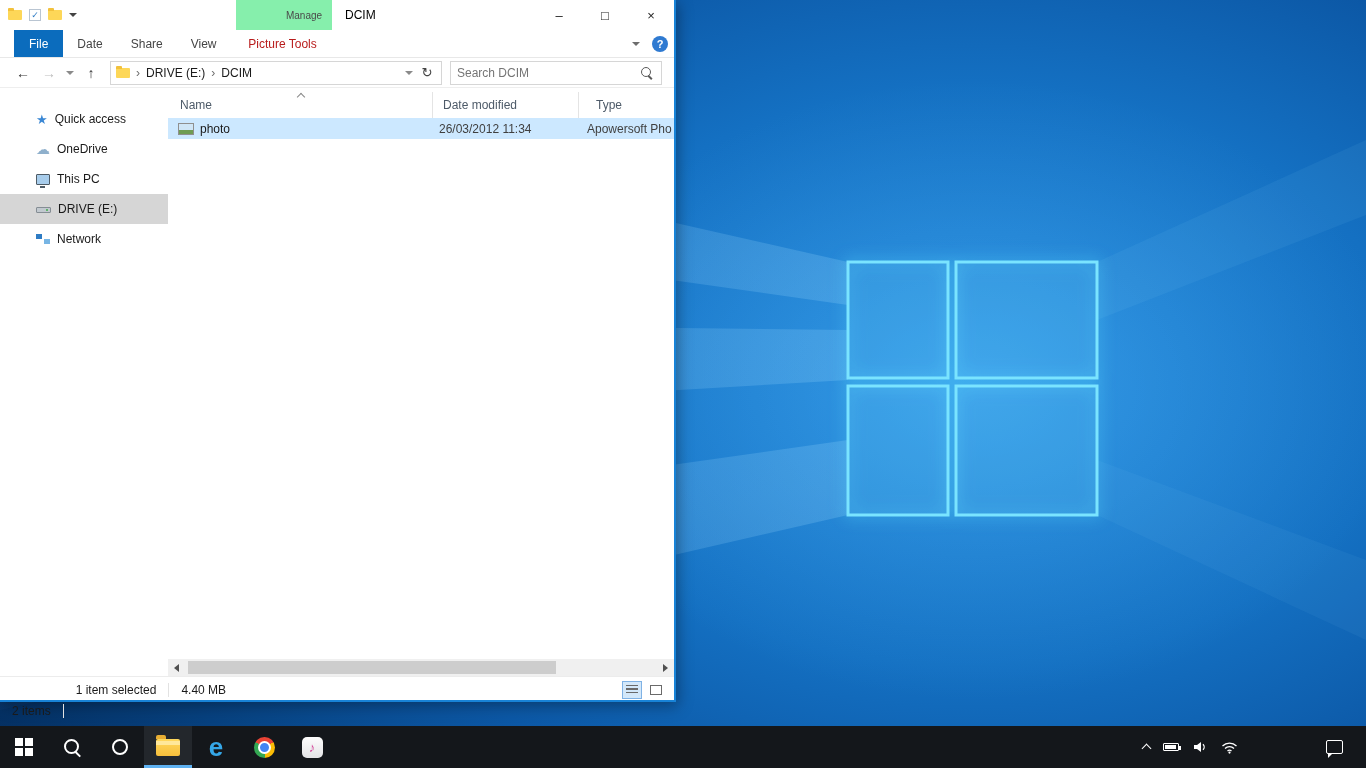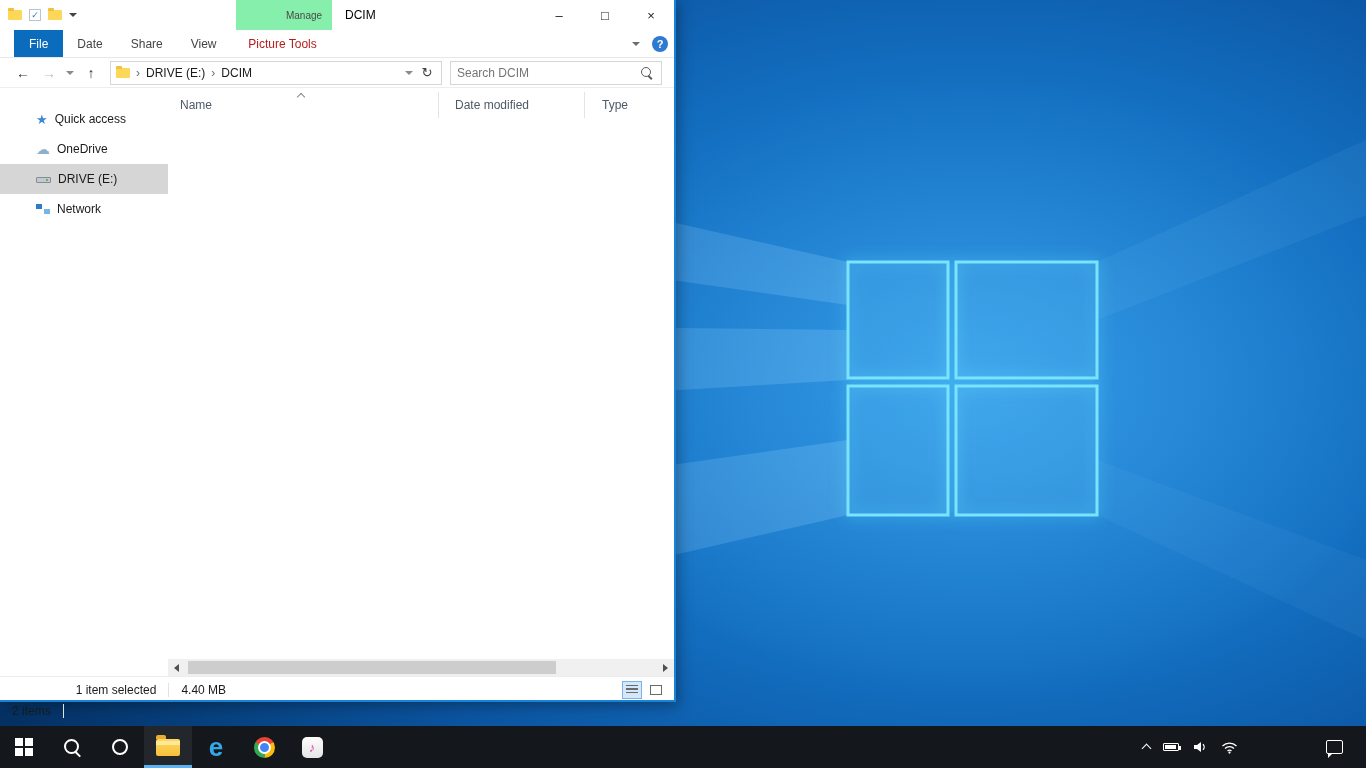--- a/index.html
+++ b/index.html
@@ -62,21 +62,21 @@
   .ico-drive::after { content:""; position:absolute; right:2px; top:1px; width:2px; height:2px; border-radius:50%; background:#3fae49; }
   .ico-net { width:14px; height:10px; position:relative; }
   .ico-net::before { content:""; position:absolute; left:0; top:0; width:6px; height:5px; background:#2f7cc4; }
   .ico-net::after { content:""; position:absolute; right:0; bottom:0; width:6px; height:5px; background:#77b5e4; }
 
   .filearea { flex:1; display:flex; flex-direction:column; padding-top:4px; min-width:0; }
   .col-headers { height:26px; display:flex; color:#4d5a68; position:relative; align-items:center; flex:0 0 auto; }
   .col-h { height:100%; display:flex; align-items:center; }
   .col-h.name { width:264px; padding-left:12px; }
   .col-h.date, .col-h.type { border-left:1px solid #e4e4e4; }
-  .col-h.date { width:146px; padding-left:16px;margin-left:6px; }
+  .col-h.date { width:146px; padding-left:10px; }
   .col-h.type { flex:1; padding-left:17px; }
   .sort-up { position:absolute; top:2px; left:130px; width:6px; height:6px; border-left:1px solid #888; border-top:1px solid #888; transform:rotate(45deg); }
   .file-row { height:21px; display:flex; align-items:center; flex:0 0 auto; }
   .file-row.selected { background:#cce8ff; }
   .cell { overflow:hidden; white-space:nowrap; }
   .cell.name { width:264px; padding-left:10px; display:flex; align-items:center; gap:6px; }
   .cell.date { width:146px; padding-left:7px; color:#3f3f3f; }
   .cell.type { flex:1; padding-left:9px; color:#3f3f3f; }
   .ico-photo { width:16px; height:12px; border:1px solid #8f8f8f; flex:0 0 auto;
     background:linear-gradient(180deg,#cfe6f7 0 55%, #6f9c54 55% 100%); }
@@ -215,38 +215,50 @@
     <div class="content">
       <div class="navpane">
         <div class="nav-item">
           <span class="ico-star">★</span>
           <span>Quick access</span>
         </div>
         <div class="nav-item">
           <span class="ico-cloud">☁</span>
           <span>OneDrive</span>
         </div>
+        <div class="nav-item">
+          <span class="ico-pc"></span>
+          <span>This PC</span>
+        </div>
         <div class="nav-item selected">
           <span class="ico-drive"></span>
           <span>DRIVE (E:)</span>
         </div>
         <div class="nav-item">
           <span class="ico-net"></span>
           <span>Network</span>
         </div>
       </div>
 
       <div class="filearea">
         <div class="col-headers">
           <span class="sort-up"></span>
           <div class="col-h name">Name</div>
           <div class="col-h date">Date modified</div>
           <div class="col-h type">Type</div>
         </div>
 
+        <div class="file-row selected">
+          <div class="cell name">
+            <span class="ico-photo"></span>
+            <span>photo</span>
+          </div>
+          <div class="cell date">26/03/2012 11:34</div>
+          <div class="cell type">Apowersoft Pho</div>
+        </div>
 
 
         <div class="list-empty"></div>
 
         <div class="hscroll">
           <div class="scroll-arrow left">
               <span class="tri-left"></span>
             </div>
           <div class="scroll-thumb"></div>
           <div class="scroll-arrow right">

